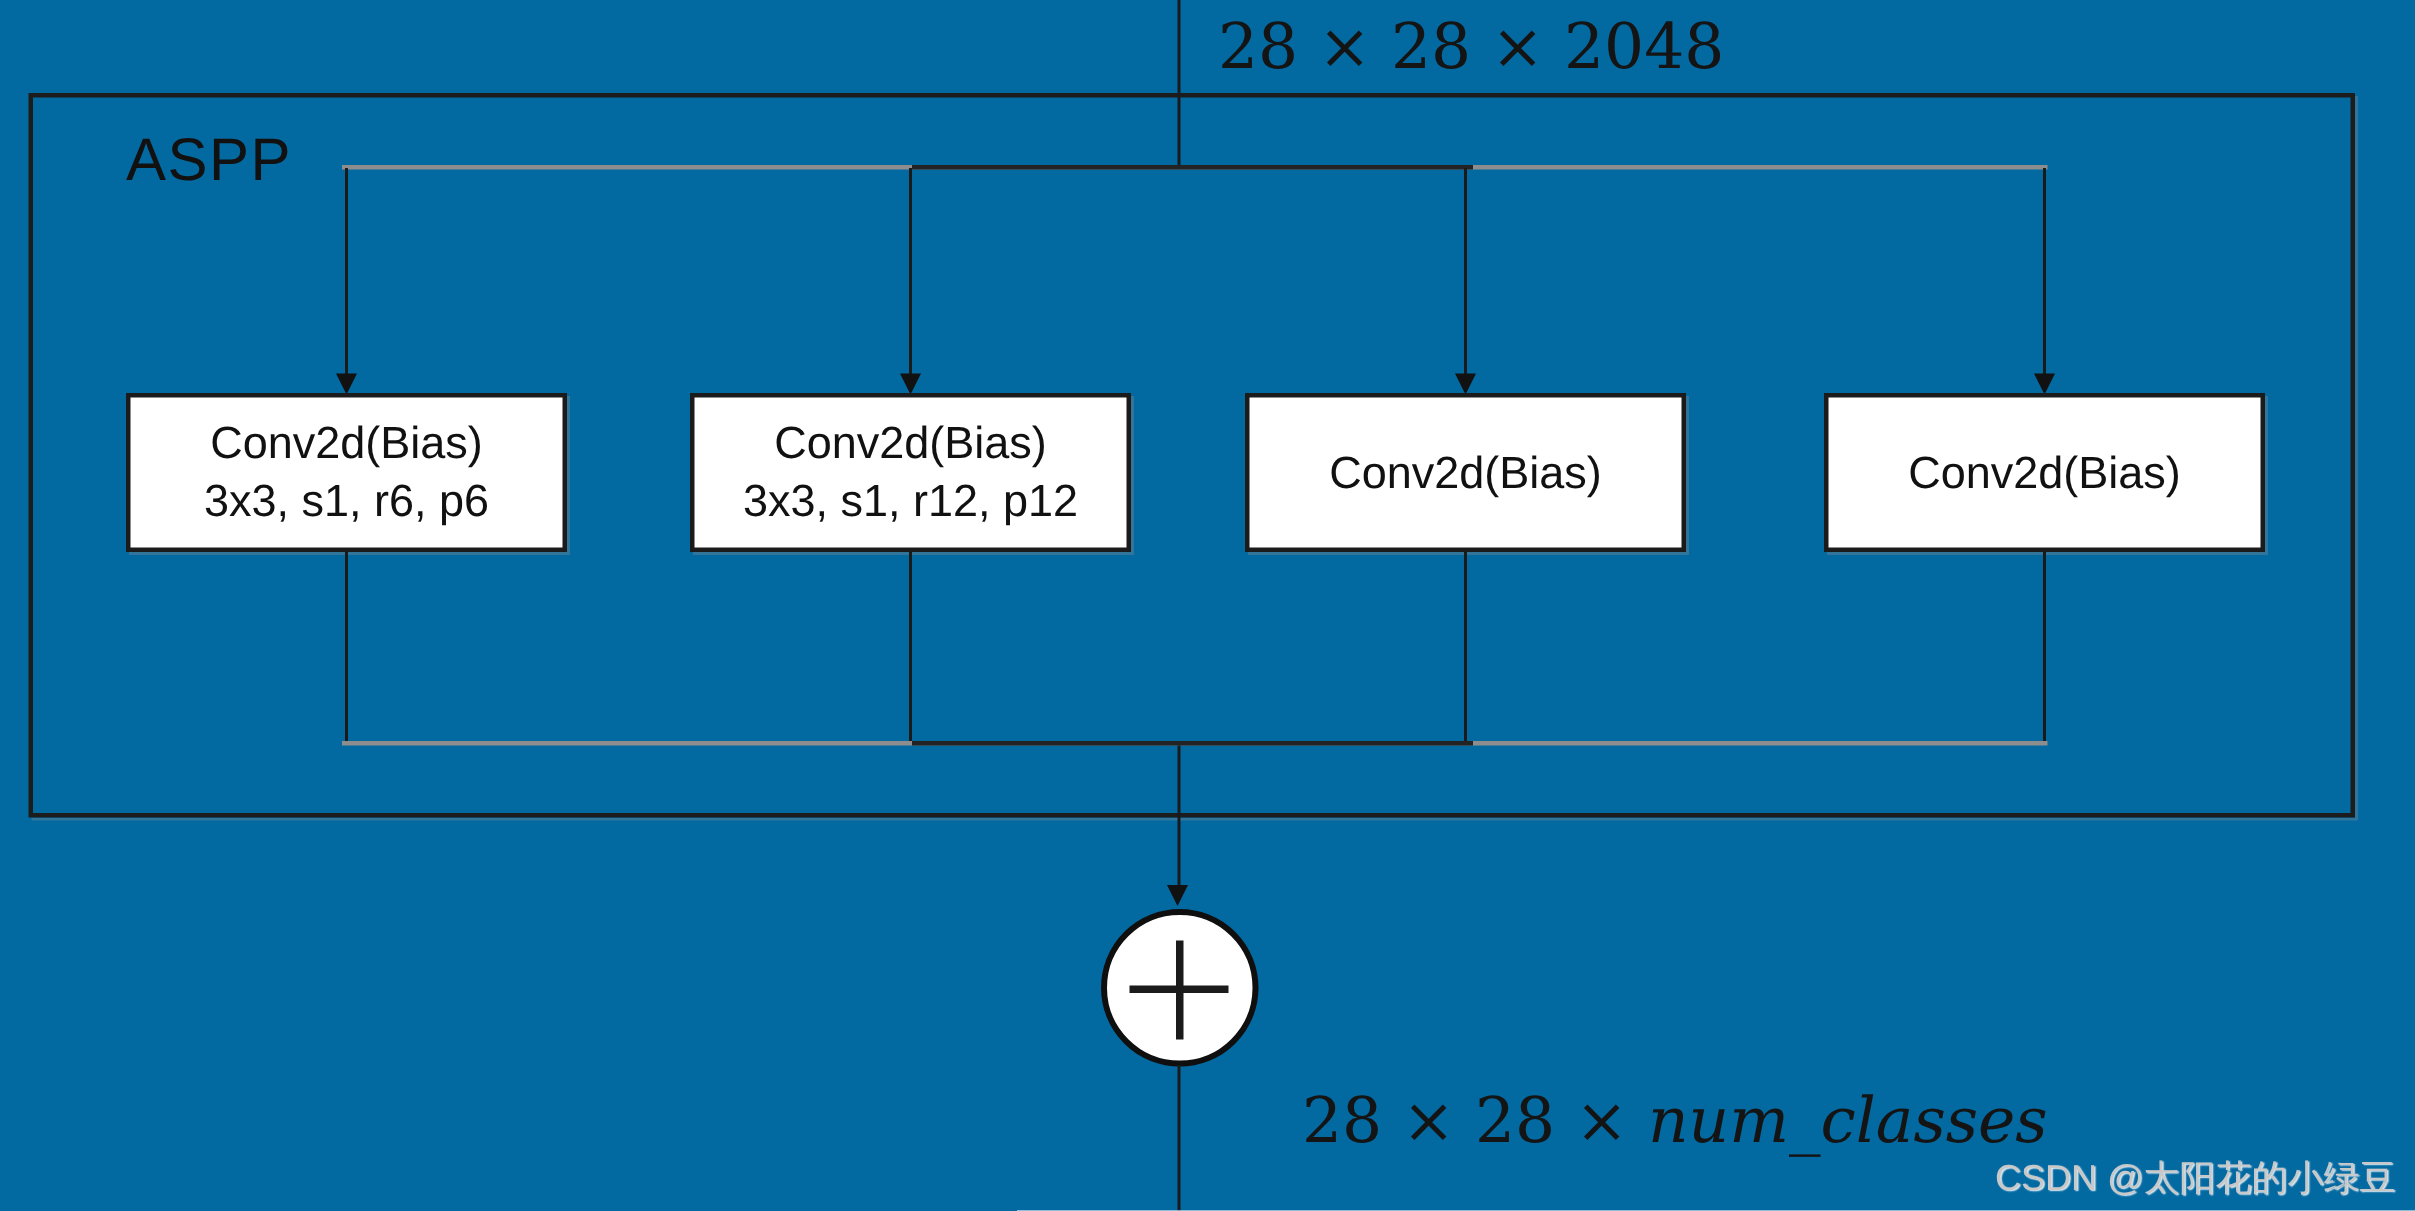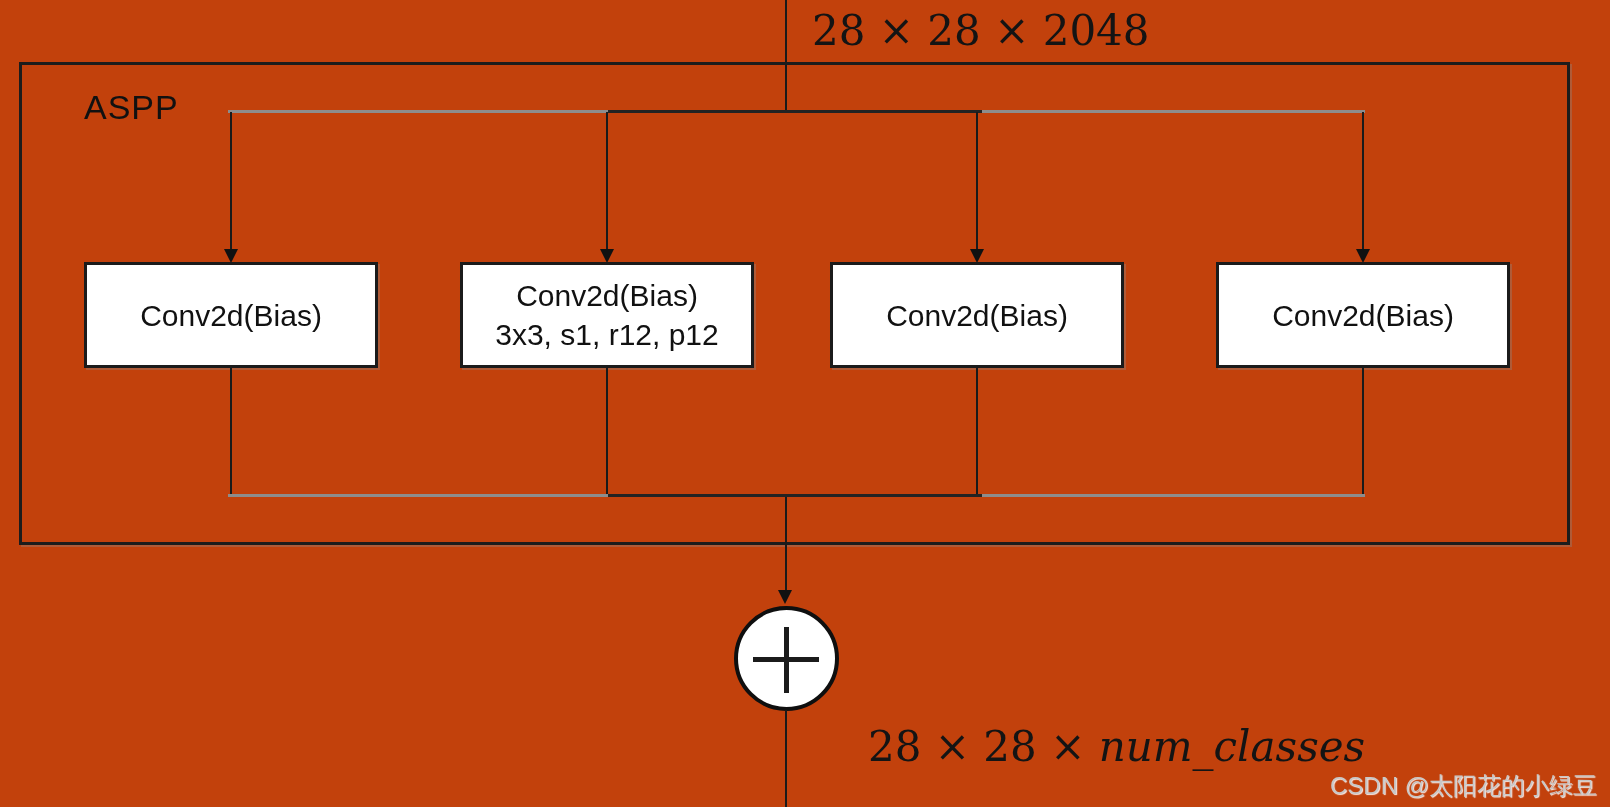--- a/index.html
+++ b/index.html
@@ -5,21 +5,21 @@
   html, body {
     margin: 0;
     padding: 0;
     background: #ffffff;
     font-family: "Liberation Sans", sans-serif;
   }
   #canvas {
     position: relative;
     width: 1610px;
     height: 807px;
-    background: #c2410c;
+    background: #0369a1;
     overflow: hidden;
   }
   .vline {
     position: absolute;
     width: 2px;
     background: #1a1a1a;
   }
   .hline-gray {
     position: absolute;
     height: 3px;
@@ -46,21 +46,21 @@
     height: 483px;
     border: 3px solid #1c1c1c;
     box-sizing: border-box;
     background: transparent;
     box-shadow: 2px 2px 0 rgba(140,140,140,0.35);
   }
   .aspp-label {
     position: absolute;
     left: 84px;
     top: 88px;
-    font-size: 34px;
+    font-size: 40px;
     line-height: 38px;
     color: #111111;
     letter-spacing: 1px;
   }
   .conv-box {
     position: absolute;
     top: 262px;
     width: 294px;
     height: 106px;
     border: 3px solid #1b1b1b;
@@ -148,20 +148,21 @@
   <div class="arrow-down" style="left:600px; top:249px;"></div>
 
   <div class="vline" style="left:976px; top:112px; height:138px;"></div>
   <div class="arrow-down" style="left:970px; top:249px;"></div>
 
   <div class="vline" style="left:1362px; top:112px; height:138px;"></div>
   <div class="arrow-down" style="left:1356px; top:249px;"></div>
 
   <div class="conv-box" style="left:84px;">
     <div class="bline">Conv2d(Bias)</div>
+    <div class="bline">3x3, s1, r6, p6</div>
   </div>
 
   <div class="conv-box" style="left:460px;">
     <div class="bline">Conv2d(Bias)</div>
     <div class="bline">3x3, s1, r12, p12</div>
   </div>
 
   <div class="conv-box" style="left:830px;">
     <div class="bline">Conv2d(Bias)</div>
   </div>

